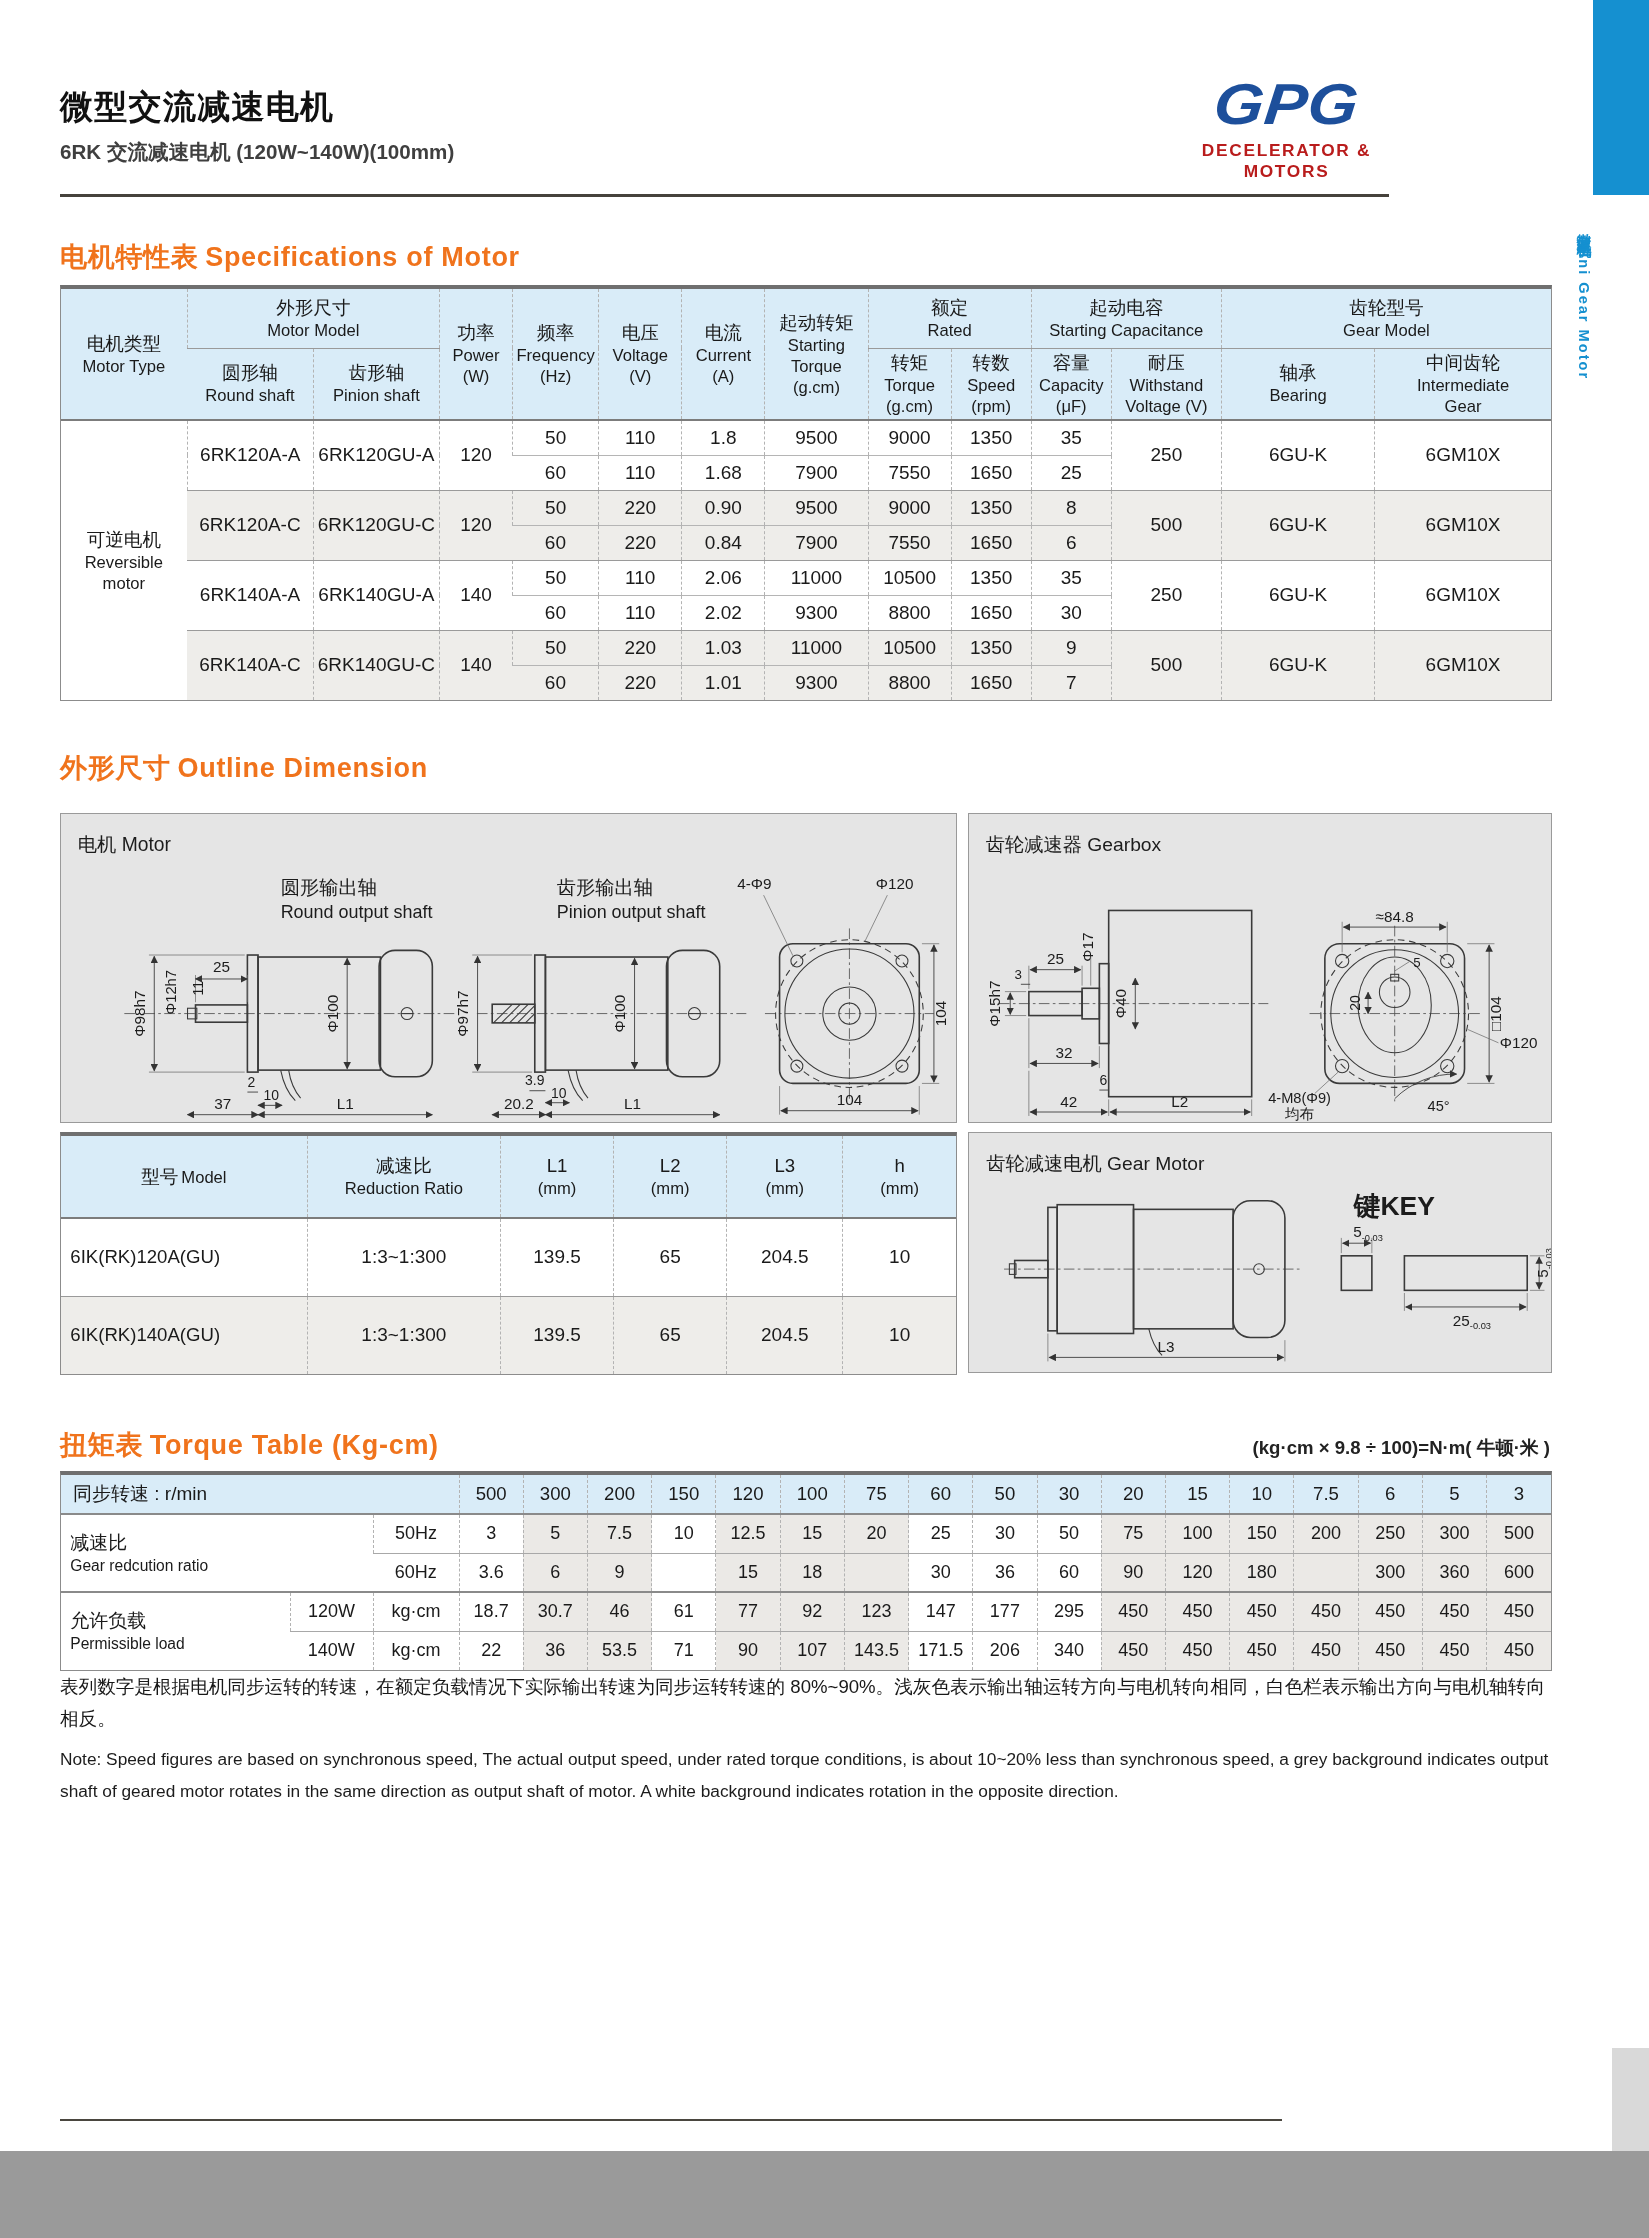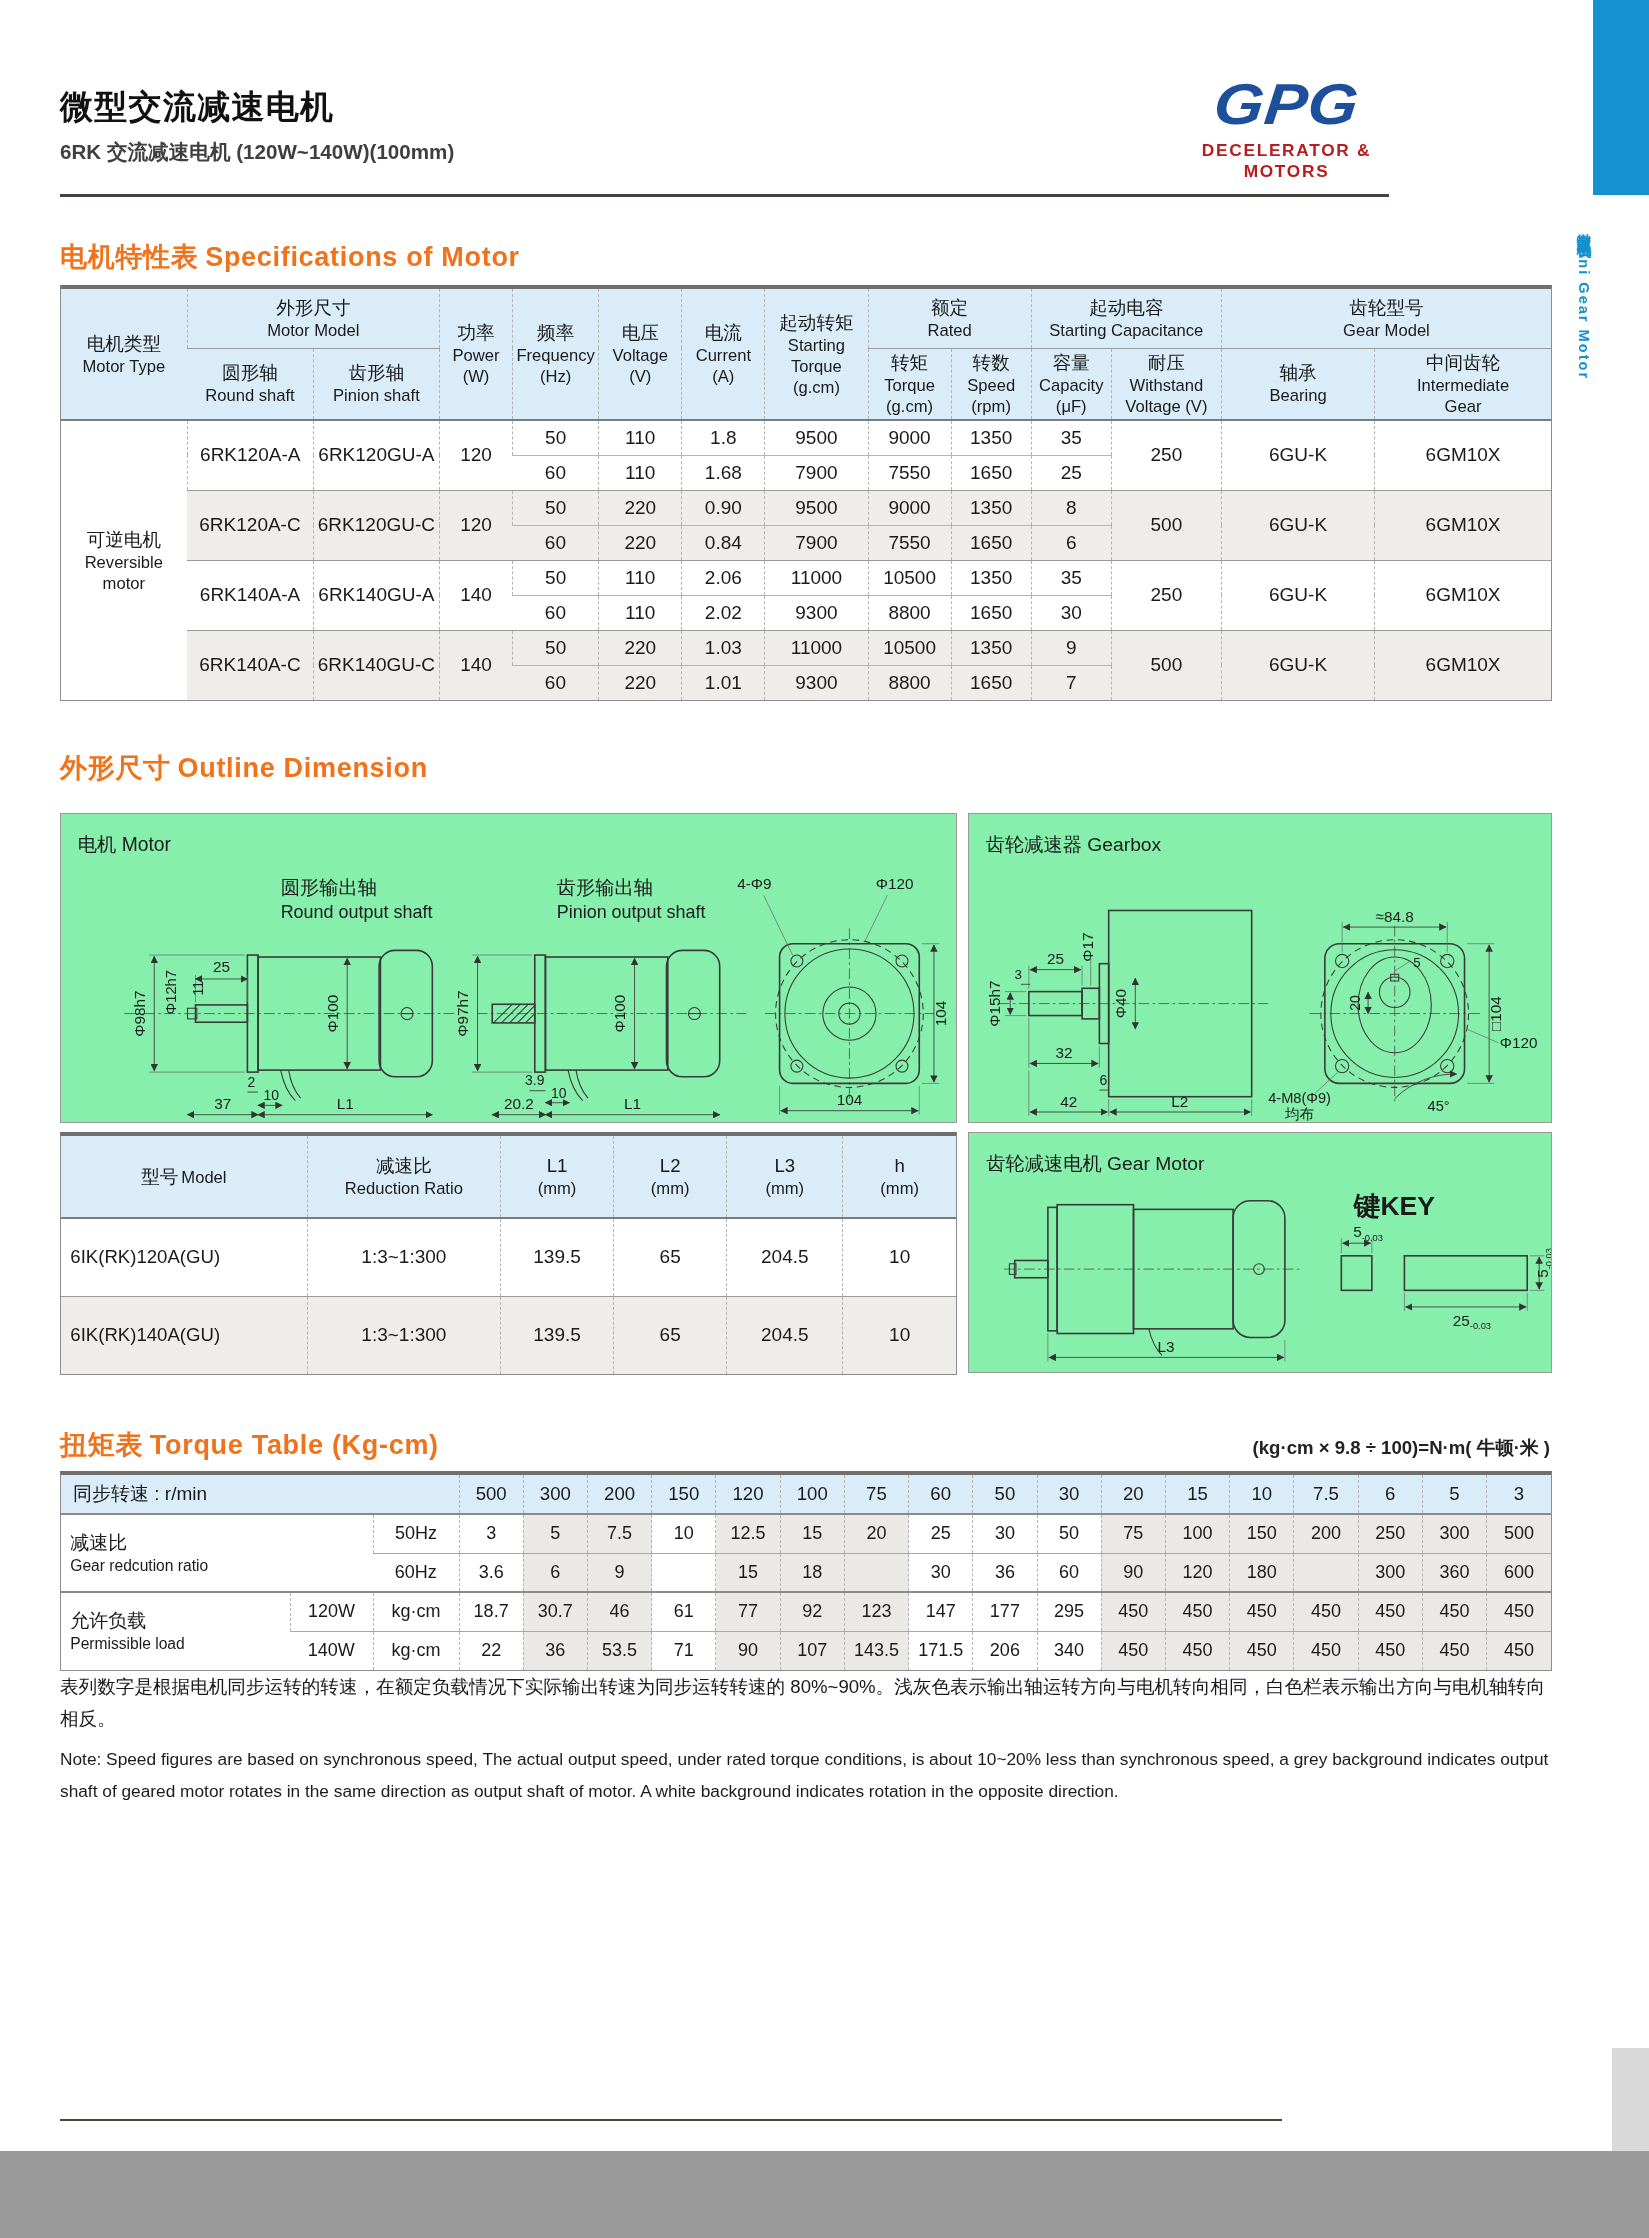--- a/index.html
+++ b/index.html
@@ -43,21 +43,21 @@
   .spec thead tr.h1 { height:59px; }
   .spec thead tr.h2 { height:72px; }
   .spec thead tr.h2 th { border-top:1.3px solid #9a9a9a; }
   .spec tbody tr { height:35px; }
   .spec tbody td { font-size:19px; }
   .spec tbody tr:first-child td { border-top:2px solid #7c7c7c; }
   .spec tbody tr.gstart td { border-top:1.3px solid #9a9a9a; }
   .spec tbody tr.sub td { border-top:0.7px solid #b5b5b5; }
 
   
-  .obox { border:1.3px solid #9a9a9a; background:#86efac; }
+  .obox { border:1.3px solid #9a9a9a; background:#e5e5e5; }
   svg text { fill:#1c1c1c; font-size:23px; font-family:"Liberation Sans","DejaVu Sans",sans-serif; }
   svg .ttl { font-size:29px; }
   svg .ol  { fill:none; stroke:#3a3a3a; stroke-width:2.4px; }
   svg .thin{ fill:none; stroke:#3a3a3a; stroke-width:1.6px; }
   svg .dim { stroke:#444; stroke-width:1.4px; }
   svg .ext { stroke:#6b6b6b; stroke-width:1.1px; }
   svg .cl  { stroke:#555; stroke-width:1.3px; stroke-dasharray:16 5 4 5; }
   svg .dsh { fill:none; stroke:#3a3a3a; stroke-width:1.6px; stroke-dasharray:10 7; }
 
   

